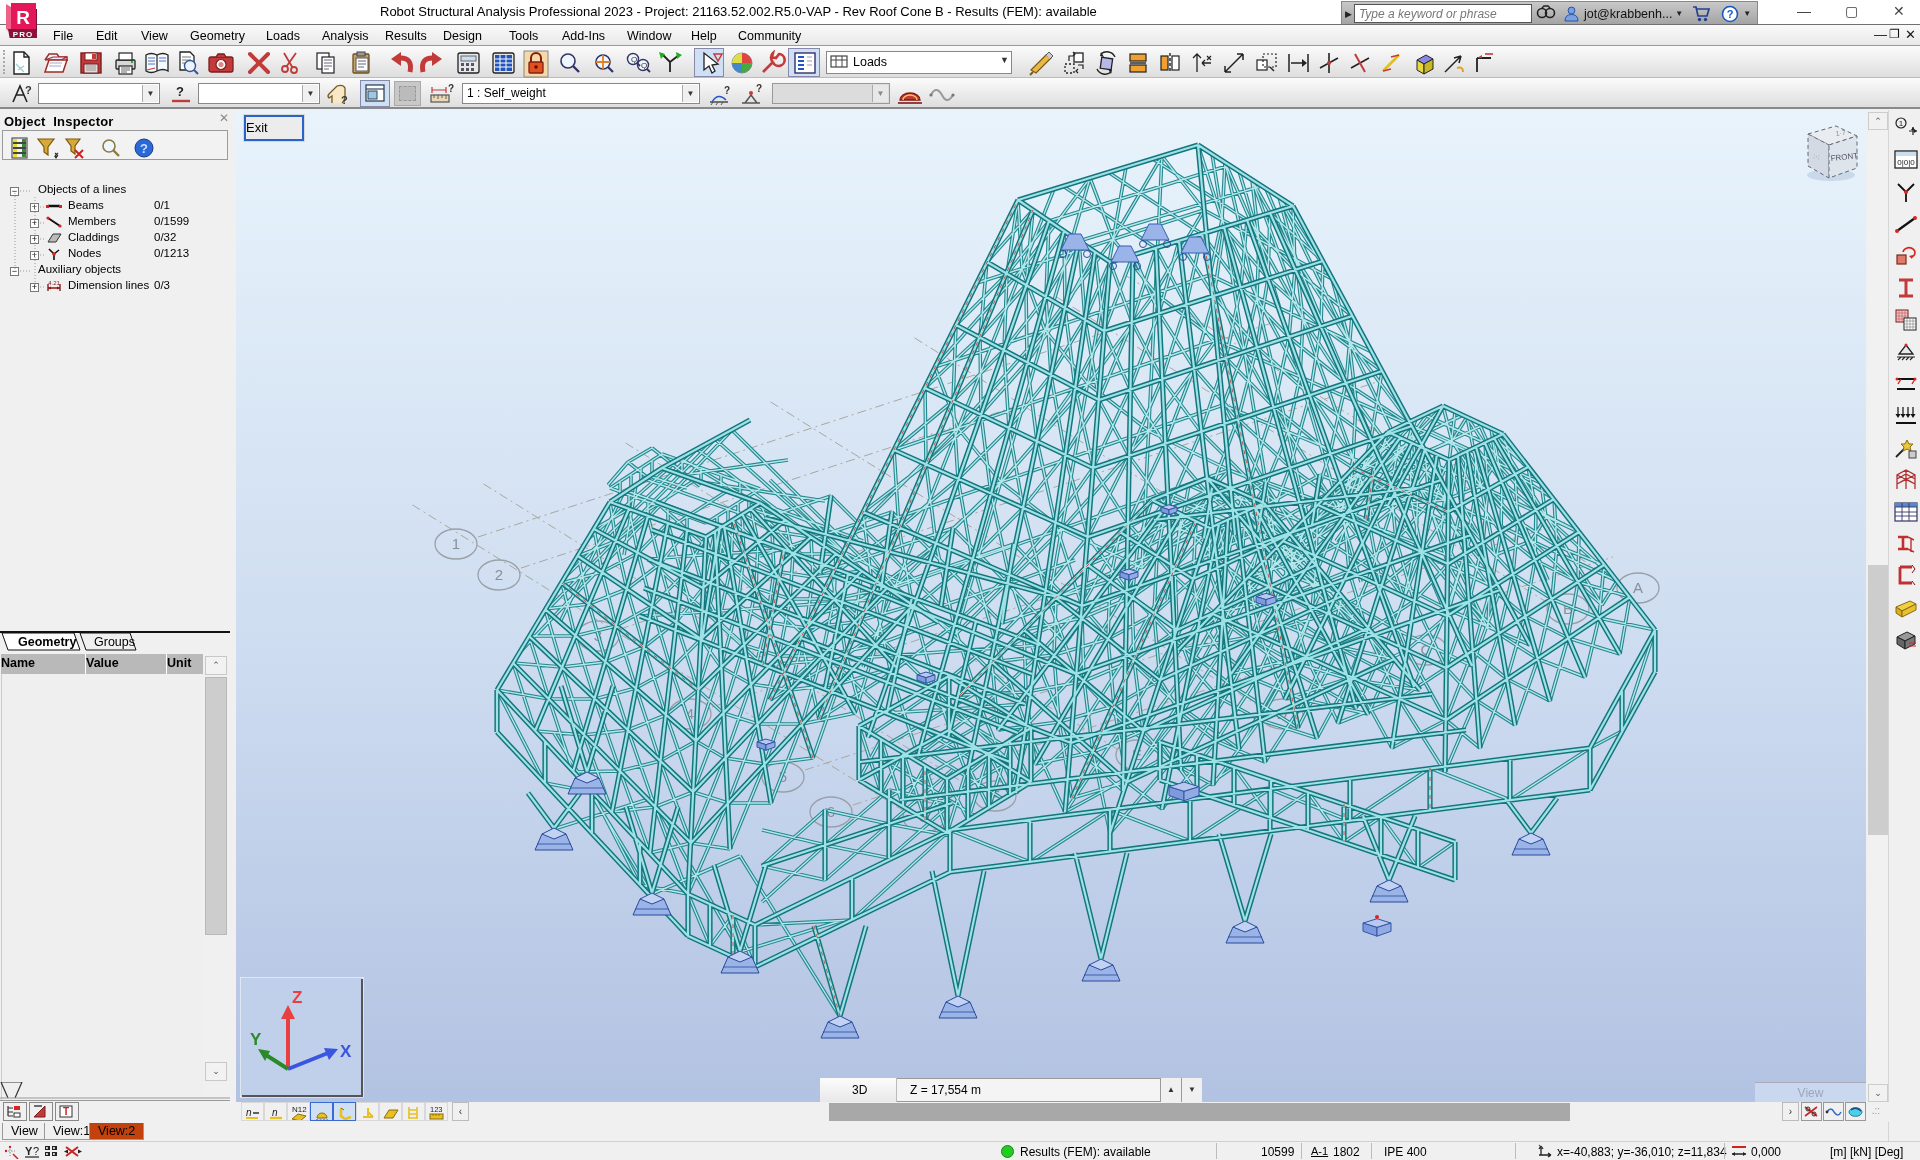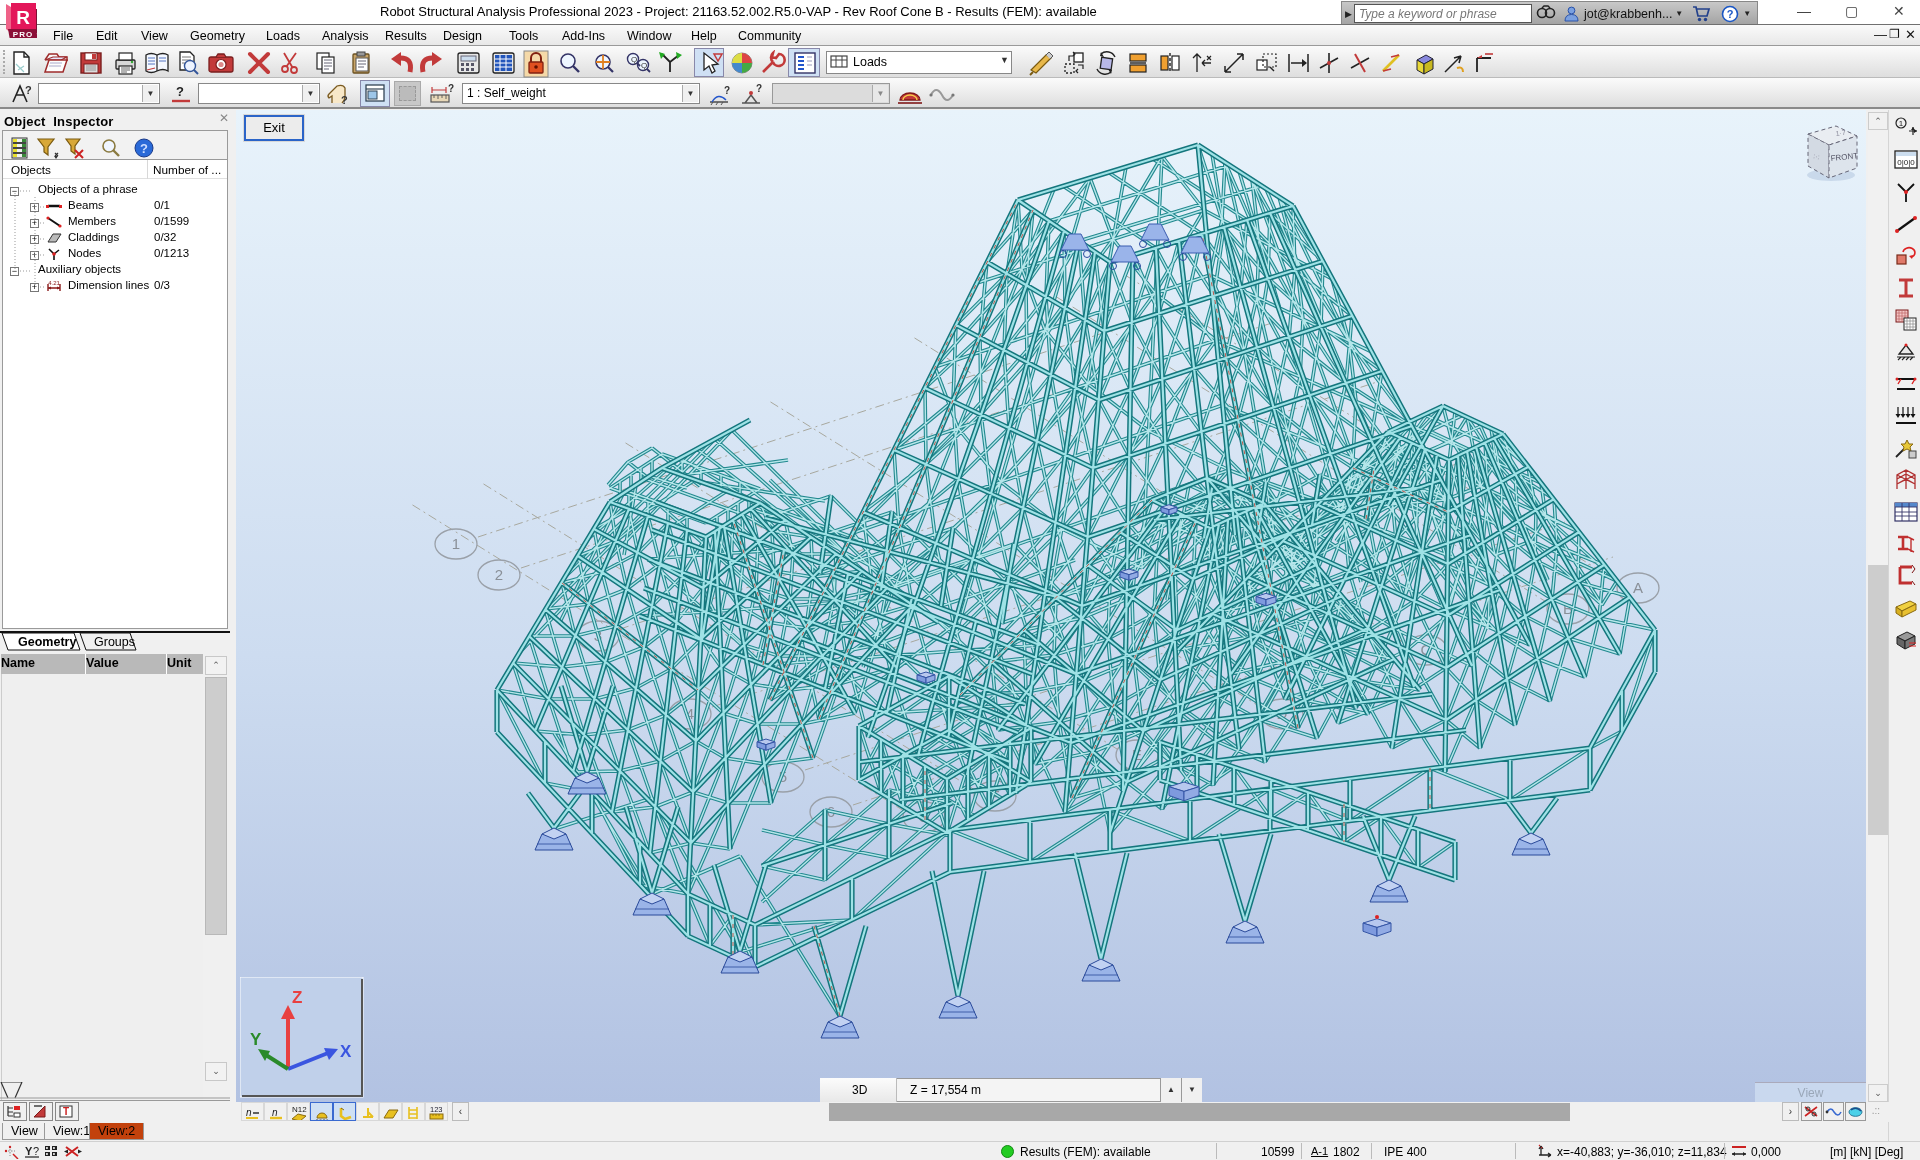--- a/index.html
+++ b/index.html
@@ -111,27 +111,20 @@
 
 <div class="abs" id="tb1"></div>
 <div class="abs" style="left:3px;top:50px;width:3px;height:24px;border-left:2px dotted #aaa"></div>
 <div class="abs" style="left:3px;top:82px;width:3px;height:22px;border-left:2px dotted #aaa"></div>
 <div class="abs" id="tb2"></div>
 
 <div class="abs" id="lpanel">
  <div class="abs" id="oi-title">Object&nbsp; Inspector</div>
  <div class="abs" id="oi-x">✕</div>
  <div class="abs" id="oi-tbar"></div>
- <div class="abs" id="oi-tree">
-   <div class="abs" id="oi-hdr">
-        <span style="position:absolute;left:8px;top:3px;font-size:11.8px">Objects</span>
-        <span style="position:absolute;left:150px;top:3px;font-size:11.8px">Number of ...</span>
-        <div style="position:absolute;left:144px;top:0;width:1px;height:19px;background:#d8d8d8"></div>
-      </div>
- </div>
  <div class="abs" id="oi-tabs"></div>
  <div class="abs" id="oi-tblhdr">
       <div style="left:0;width:84px">Name</div>
       <div style="left:85px;width:80px">Value</div>
       <div style="left:166px;width:36px">Unit</div>
       <div style="position:absolute;left:84px;top:0;width:1px;height:20px;background:#fff"></div>
       <div style="position:absolute;left:165px;top:0;width:1px;height:20px;background:#fff"></div>
     </div>
  <div class="abs" id="oi-body"></div>
 </div>
@@ -250,21 +243,21 @@
     <polygon points="1111,262 1139,262 1131,246 1119,246" fill="#9ab4ea" stroke="#3a5cb0" stroke-width="1"></polygon>
     <circle cx="1113" cy="266" r="3.5" fill="none" stroke="#2a4aa0"></circle>
     <circle cx="1137" cy="266" r="3.5" fill="none" stroke="#2a4aa0"></circle>
     <polygon points="1141,240 1169,240 1161,224 1149,224" fill="#9ab4ea" stroke="#3a5cb0" stroke-width="1"></polygon>
     <circle cx="1143" cy="244" r="3.5" fill="none" stroke="#2a4aa0"></circle>
     <circle cx="1167" cy="244" r="3.5" fill="none" stroke="#2a4aa0"></circle>
     <polygon points="1181,253 1209,253 1201,237 1189,237" fill="#9ab4ea" stroke="#3a5cb0" stroke-width="1"></polygon>
     <circle cx="1183" cy="257" r="3.5" fill="none" stroke="#2a4aa0"></circle>
     <circle cx="1207" cy="257" r="3.5" fill="none" stroke="#2a4aa0"></circle>
 </svg>
-<div class="abs" style="left:244px;top:115px;width:60px;height:26px;background:#ececec;border:2px solid #2a64c8;outline:1px solid #d8d8d8;font-size:13px;text-align:center;line-height:22px;color:#000">Exit</div>
+<div class="abs" style="left:244px;top:115px;width:60px;height:26px;background:#ececec;border:2px solid #2a64c8;outline:1px solid #d8d8d8;font-size:13px;line-height:22px;color:#000">Exit</div>
 
 <div class="abs" id="vscroll-vp"></div>
 <div class="abs" id="rbar"></div>
 <div class="abs" id="hscrollrow"></div>
 <div class="abs" id="gripzone"></div>
 
 <div class="abs" id="status">
  <span style="left:1020px">Results (FEM): available</span>
  <svg style="position:absolute;left:1001px;top:3px" width="13" height="13">
       <circle cx="6.5" cy="6.5" r="6" fill="#22cc22" stroke="#118811"></circle>
@@ -574,21 +567,21 @@
 <svg class="abs" style="left:100px;top:137px" width="22" height="22" viewBox="0 0 22 22">
     <circle cx="9" cy="9" r="6" fill="#f0f6ff" stroke="#8a7a40" stroke-width="1.6"></circle>
     <path d="M13 13 l6 6" stroke="#8a7a40" stroke-width="2.4"></path>
   </svg>
 <svg class="abs" style="left:133px;top:137px" width="22" height="22" viewBox="0 0 22 22">
     <circle cx="11" cy="11" r="9" fill="#2a6ad8" stroke="#1a3a88"></circle>
     <text x="11" y="16" text-anchor="middle" font-size="13" font-weight="bold" fill="#cdf">?</text>
   </svg>
 <div class="abs" style="left:2px;top:163px;width:226px;height:356px;font-size:12.5px">
     <div class="pm" style="left:8px;top:24px">−</div>
-<span class="tlabel" style="left:36px;top:20px">Objects of a phrase</span>
+<span class="tlabel" style="left:36px;top:20px">Objects of a lines</span>
 <div class="pm" style="left:28px;top:40px">+</div>
 <svg style="position:absolute;left:44px;top:36px" width="16" height="14" viewBox="0 0 16 14">
       <path d="M2 7 h12" stroke="#111" stroke-width="2.5"></path>
       <rect x="0" y="6" width="3" height="3" fill="#d22"></rect>
       <rect x="13" y="6" width="3" height="3" fill="#d22"></rect>
     </svg>
 <span class="tlabel" style="left:66px;top:36px">Beams</span>
 <span class="tnum" style="top:36px">0/1</span>
 <div class="pm" style="left:28px;top:56px">+</div>
 <svg style="position:absolute;left:44px;top:52px" width="16" height="14" viewBox="0 0 16 14">

